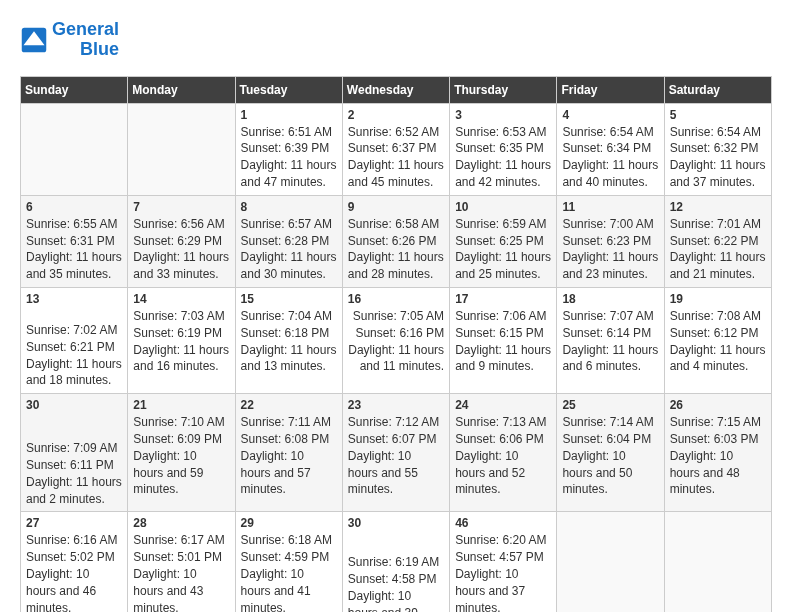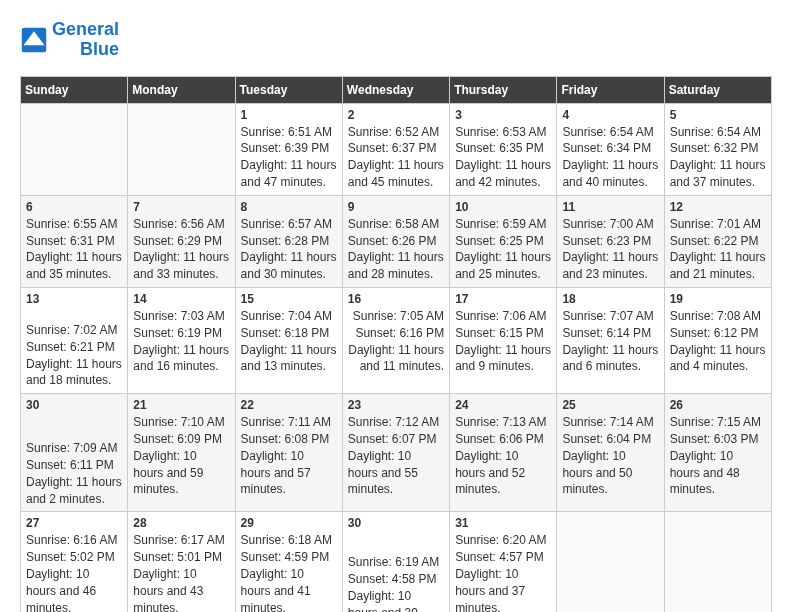--- a/index.html
+++ b/index.html
@@ -309,21 +309,21 @@
 Sunset: 4:59 PM
 Daylight: 10 hours and 41 minutes.</div>
         </td>
         <td>
           <span class="day-num">30</span>
           <div class="day-info" style="white-space: pre-line; margin-top: 24px;">Sunrise: 6:19 AM
 Sunset: 4:58 PM
 Daylight: 10 hours and 39 minutes.</div>
         </td>
         <td>
-          <span class="day-num">31</span>
+          <span class="day-num">46</span>
           <div class="day-info" style="white-space: pre-line;">Sunrise: 6:20 AM
 Sunset: 4:57 PM
 Daylight: 10 hours and 37 minutes.</div>
         </td>
         <td class="empty"></td>
         <td class="empty"></td>
       </tr>
     </tbody>
 </table>
 

